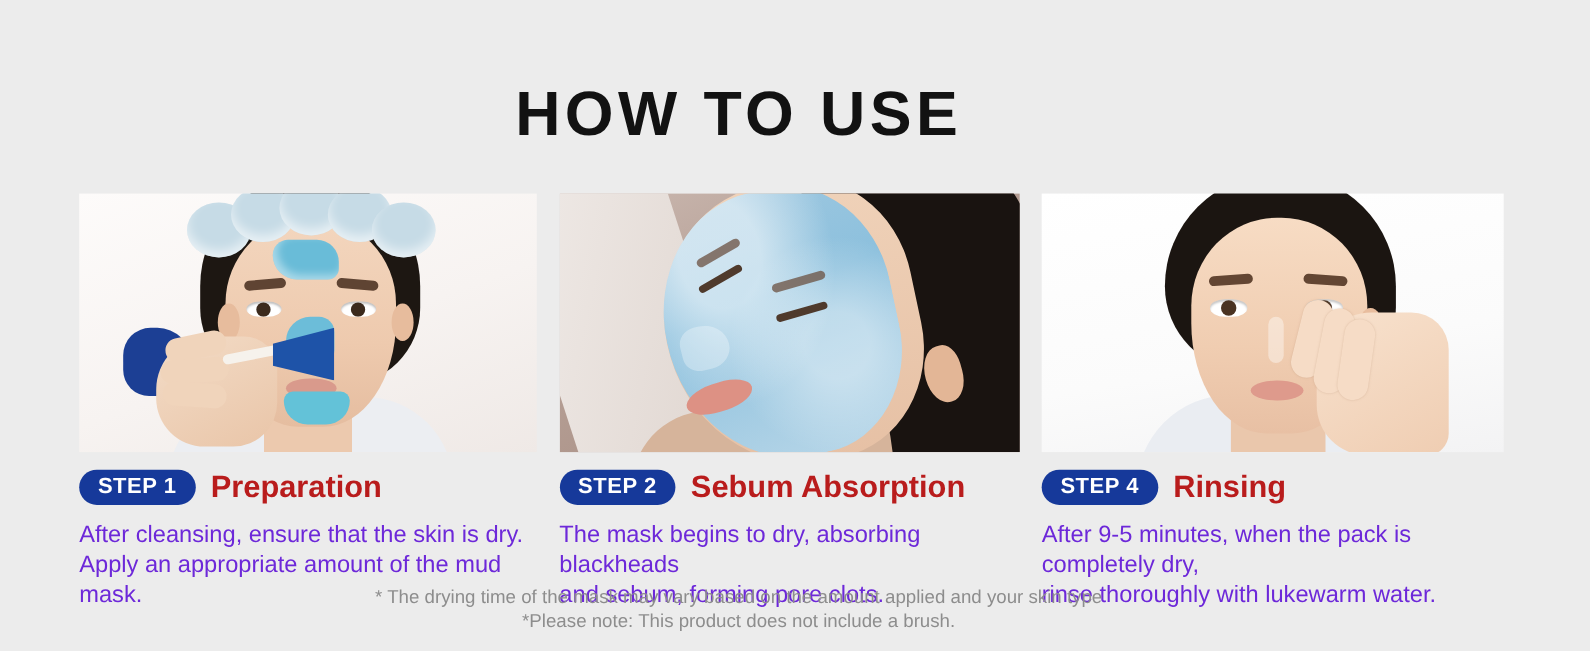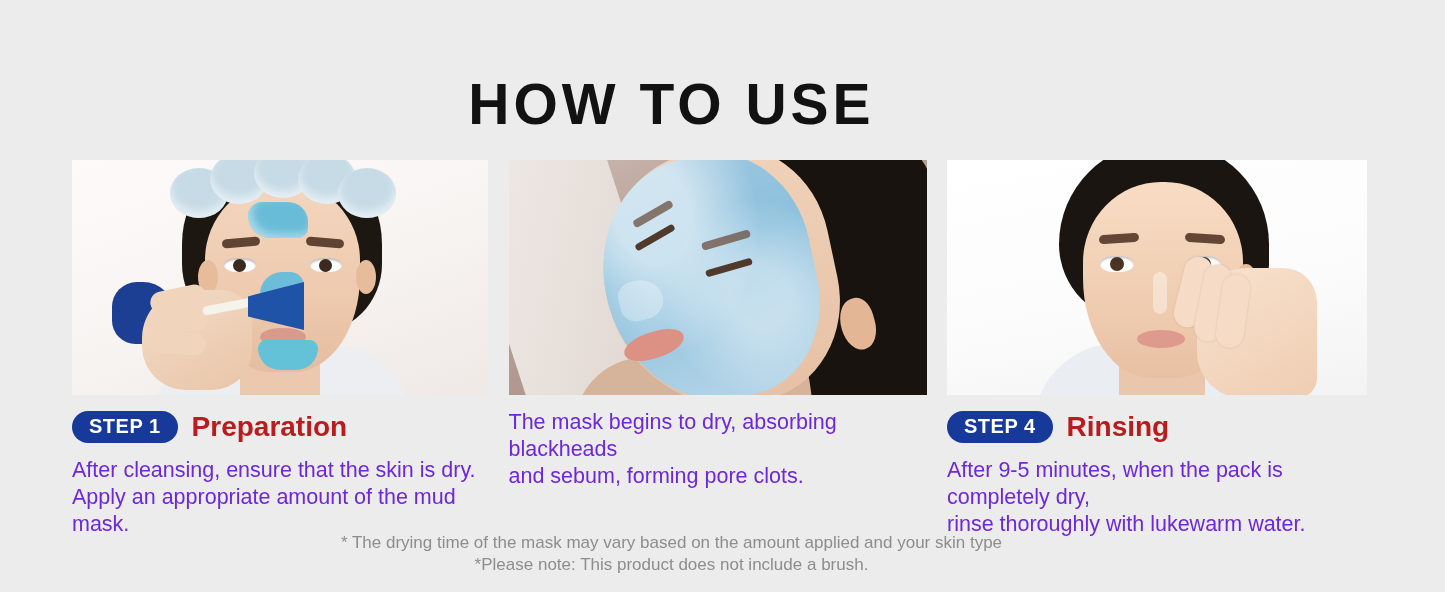--- a/index.html
+++ b/index.html
@@ -17,21 +17,21 @@
     text-align: center;
     font-size: 57px;
     font-weight: bold;
     letter-spacing: 4px;
     color: #121212;
     line-height: 1;
   }
 
   .columns {
     position: absolute;
-    top: 160px; left: 72px;
+    top: 176px; left: 72px;
     width: 1295px;
     display: flex;
     justify-content: space-between;
   }
   .col { width: 416px; }
   .col.c2 { width: 418px; }
   .col.c3 { width: 420px; }
 
   .photo {
     width: 100%;
@@ -368,20 +368,24 @@
           <div class="ear"></div>
           <div class="mask"></div>
           <div class="brow l"></div>
           <div class="brow r"></div>
           <div class="eyeclosed l"></div>
           <div class="eyeclosed r"></div>
           <div class="nose"></div>
           <div class="lips"></div>
         </div>
       </div>
+      <div class="step-head">
+        <span class="badge">STEP 2</span>
+        <span class="step-title">Sebum Absorption</span>
+      </div>
       <div class="step-body">The mask begins to dry, absorbing blackheads
 and sebum, forming pore clots.</div>
     </div>
 
     <div class="col c3">
       <div class="photo p3">
         <div class="scene">
           <div class="shoulders"></div>
           <div class="neck"></div>
           <div class="hair"></div>

